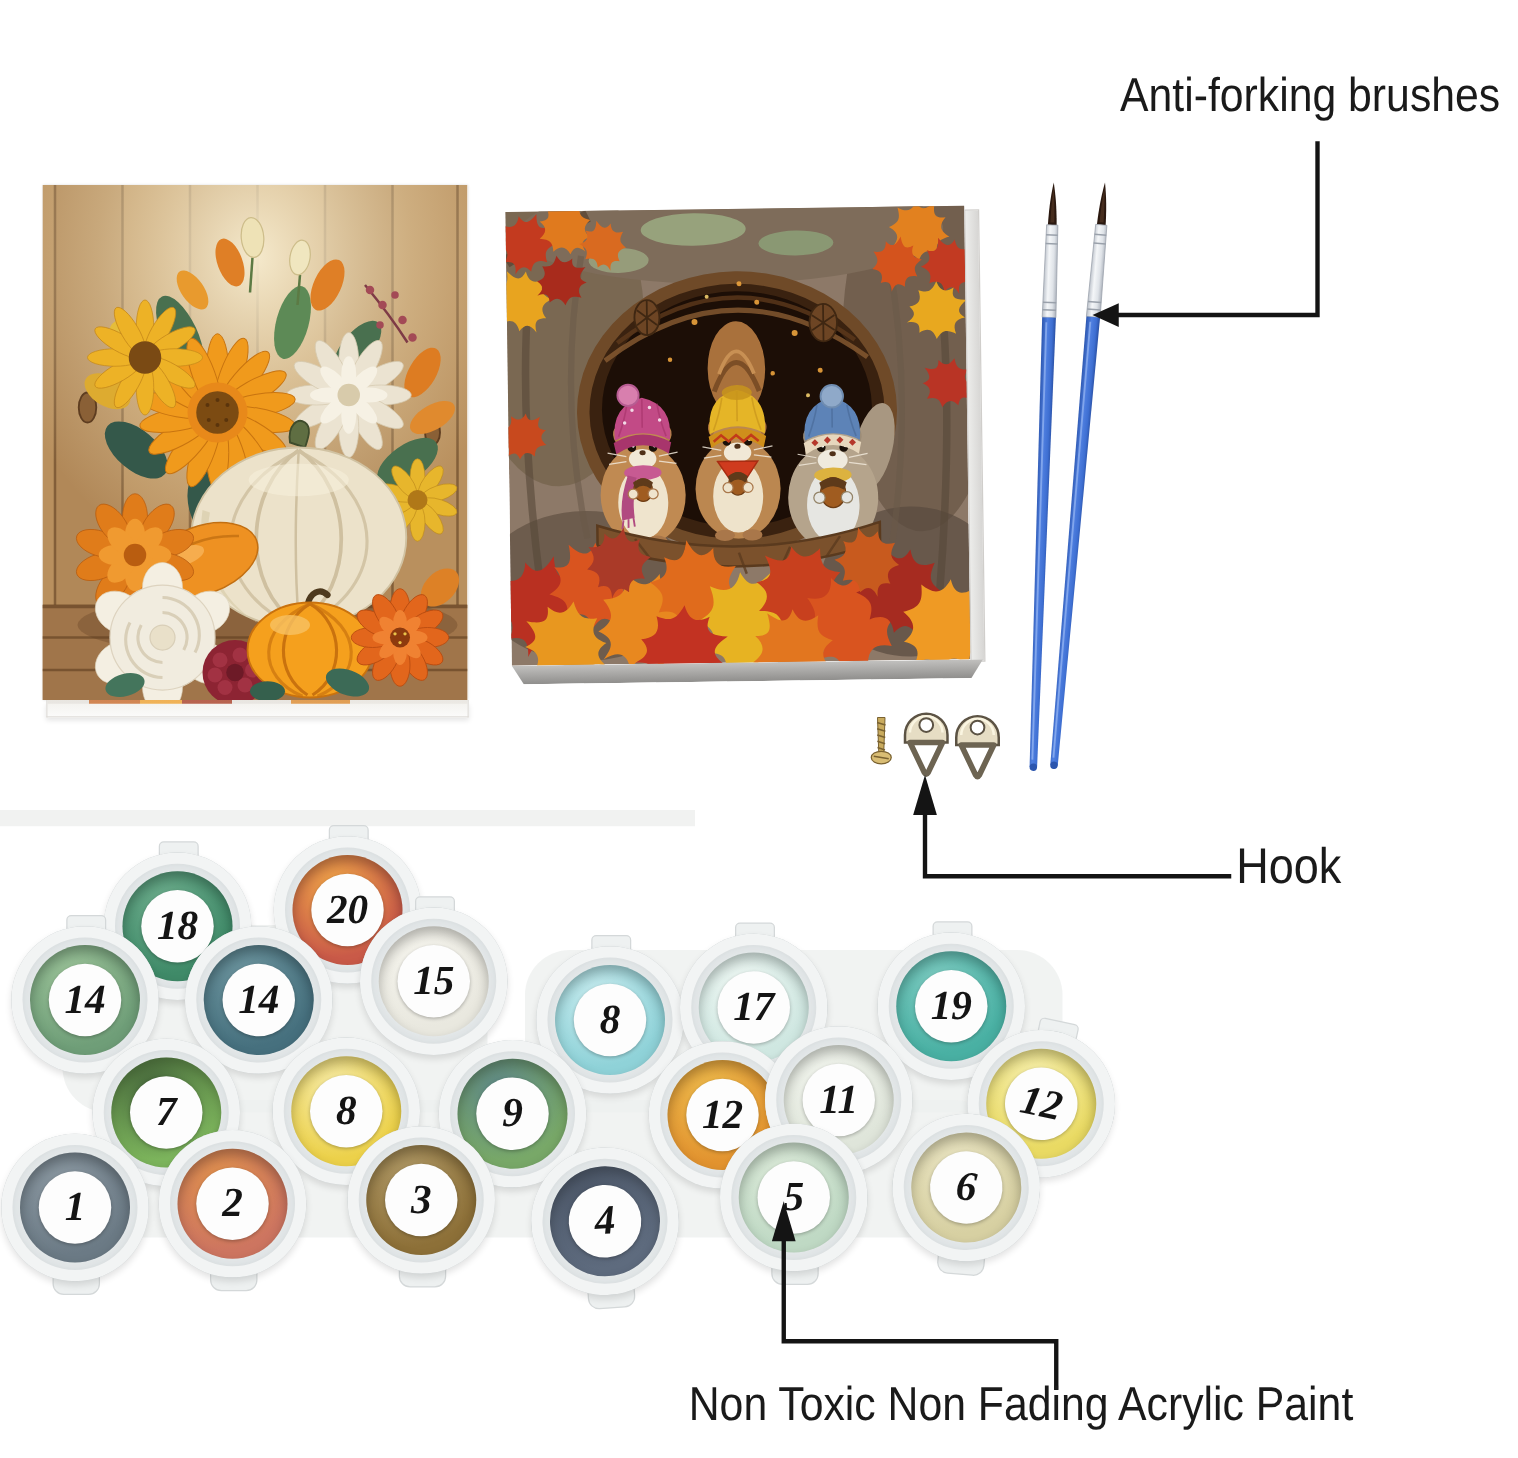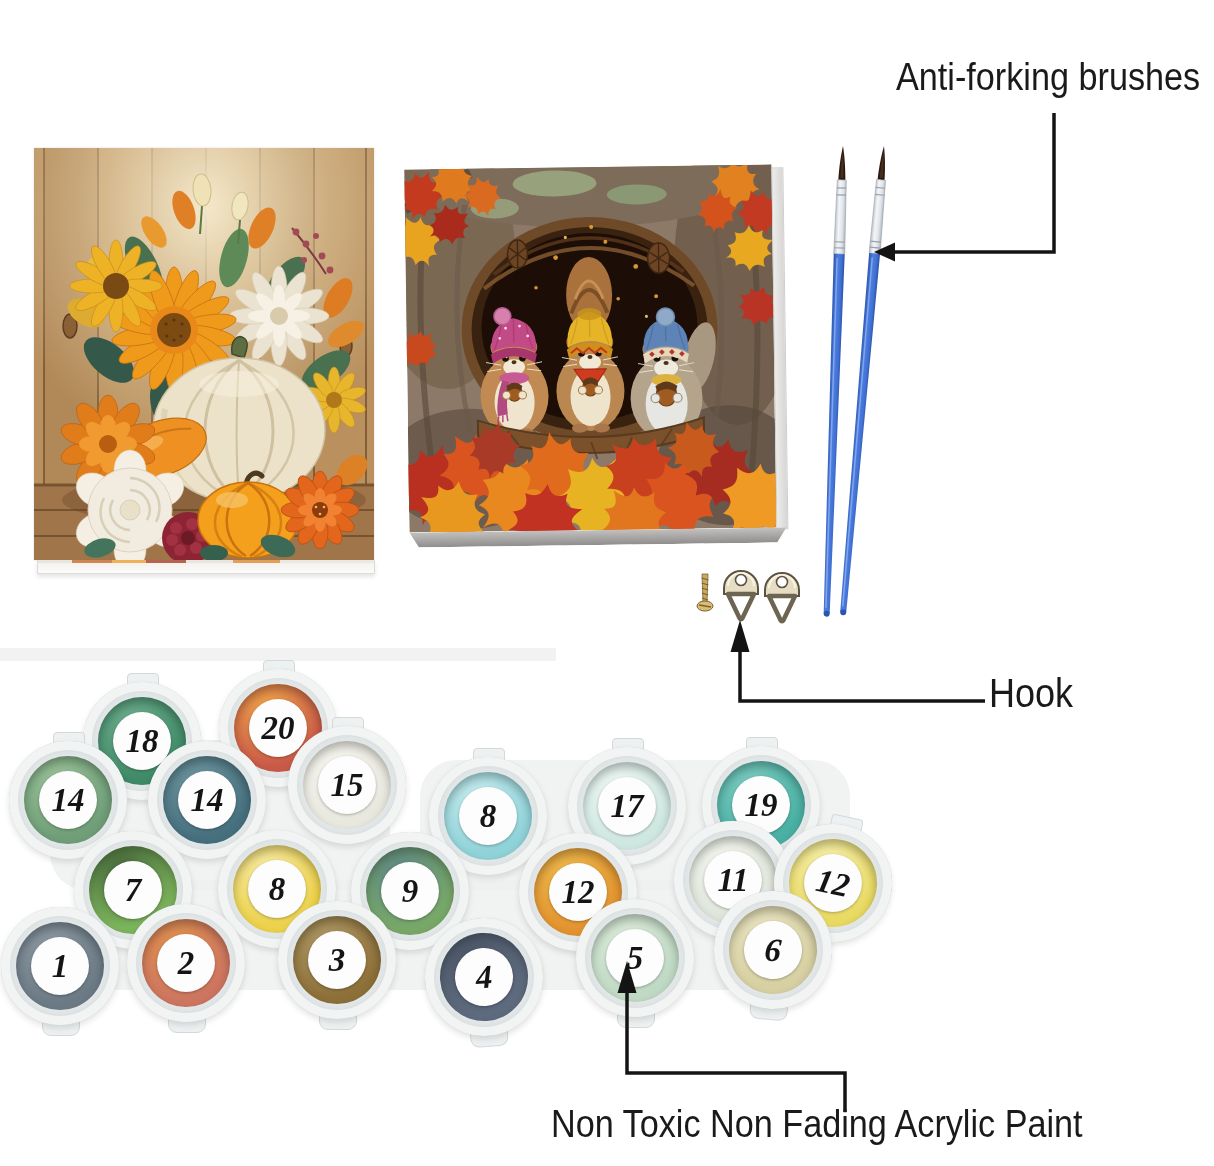--- a/index.html
+++ b/index.html
@@ -632,21 +632,21 @@
       <div class="pot tab-up" style="left: 288px; top: 726px; --c1: #e9e8df; --c2: #f6f5ee;">
         <div class="pot-cup"></div>
         <div class="pot-paint"></div>
         <div class="pot-label">15</div>
       </div>
       <div class="pot tab-up" style="left: 429px; top: 757px; --c1: #8fd2d8; --c2: #c8ecef;">
         <div class="pot-cup"></div>
         <div class="pot-paint"></div>
         <div class="pot-label">8</div>
       </div>
-      <div class="pot tab-up" style="left: 568px; top: 747px; text-decoration: underline; --c1: #cfe7e1; --c2: #eef7f3;">
+      <div class="pot tab-up" style="left: 544px; top: 747px; text-decoration: underline; --c1: #cfe7e1; --c2: #eef7f3;">
         <div class="pot-cup"></div>
         <div class="pot-paint"></div>
         <div class="pot-label">17</div>
       </div>
       <div class="pot tab-up" style="left: 702px; top: 746px; --c1: #49b0a3; --c2: #7fccc2;">
         <div class="pot-cup"></div>
         <div class="pot-paint"></div>
         <div class="pot-label">19</div>
       </div>
       <div class="pot" style="left: 74px; top: 831px; --c1: #7cb45c; --c2: #416038;">
@@ -662,21 +662,21 @@
       <div class="pot" style="left: 351px; top: 832px; --c1: #78a868; --c2: #5c8588;">
         <div class="pot-cup"></div>
         <div class="pot-paint"></div>
         <div class="pot-label">9</div>
       </div>
       <div class="pot" style="left: 519px; top: 833px; --c1: #e2932f; --c2: #edbb4d;">
         <div class="pot-cup"></div>
         <div class="pot-paint"></div>
         <div class="pot-label">12</div>
       </div>
-      <div class="pot" style="left: 674px; top: 821px; --c1: #dfe5da; --c2: #f2f5ee;">
+      <div class="pot" style="left: 612px; top: 821px; --c1: #dfe5da; --c2: #f2f5ee;">
         <div class="pot-cup"></div>
         <div class="pot-paint"></div>
         <div class="pot-label">11</div>
       </div>
       <div class="pot tab-up" style="left: 774px; top: 824px; transform: rotate(12deg); --c1: #e9da63; --c2: #f6efae;">
         <div class="pot-cup"></div>
         <div class="pot-paint"></div>
         <div class="pot-label">12</div>
       </div>
       <div class="pot tab-down" style="left: 1px; top: 907px; --c1: #6b7a85; --c2: #8d9aa3;">

